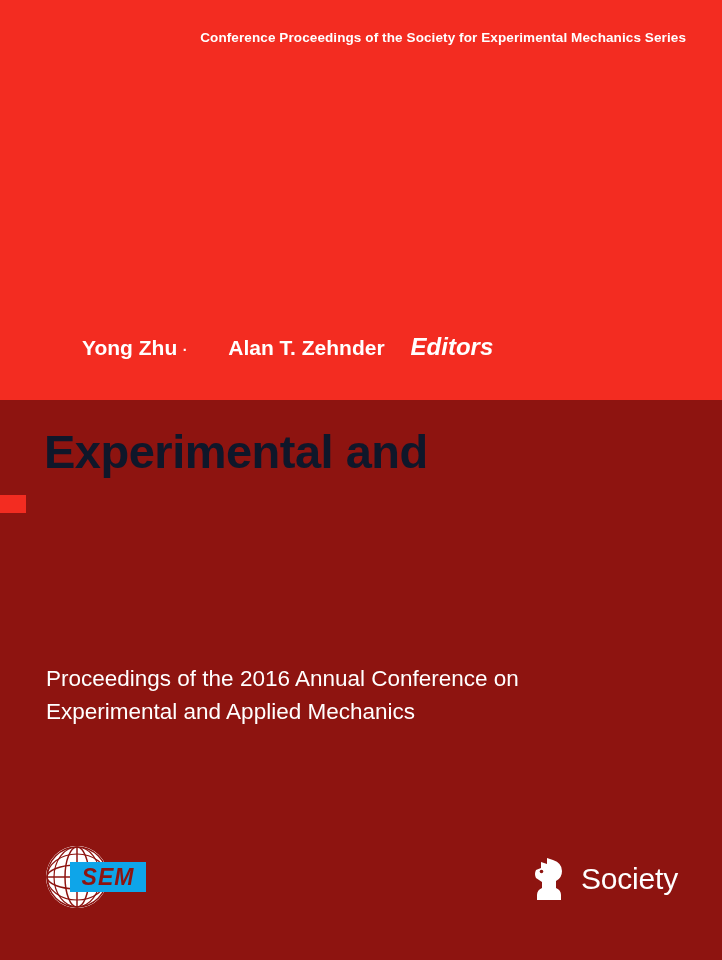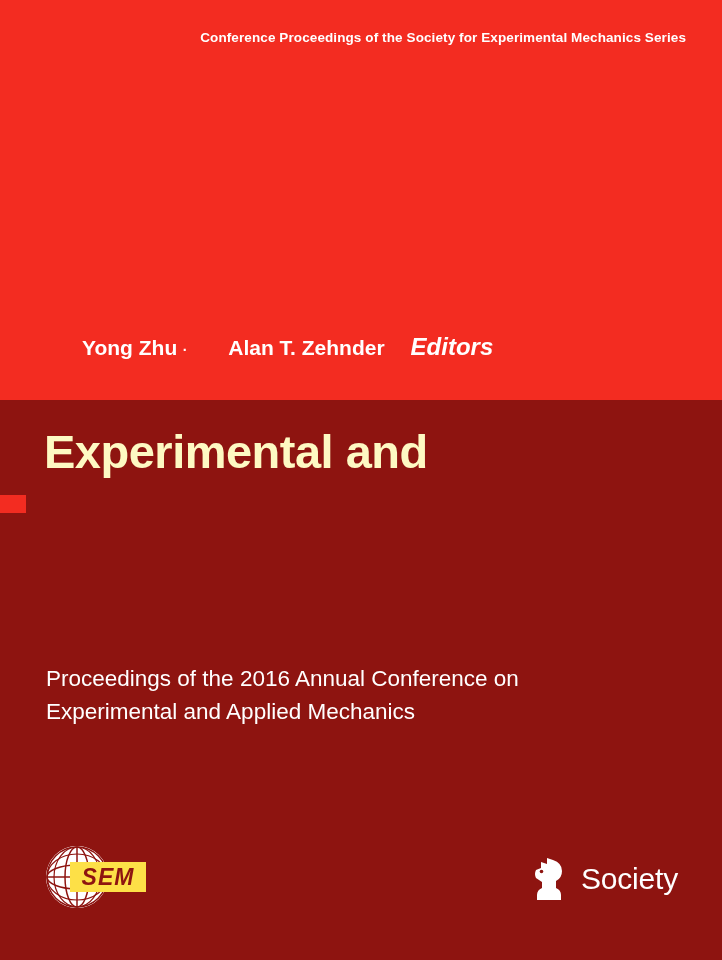--- a/index.html
+++ b/index.html
@@ -104,21 +104,21 @@
     font-style: italic;
     font-weight: bold;
     padding-left: 26px;
     font-size: 24px;
   }
   .title {
     position: absolute;
     left: 44px;
     top: 424px;
     width: 620px;
-    color: #fef9c3;
+    color: #0f172a;
     font-size: 47px;
     font-weight: bold;
     line-height: 55px;
     letter-spacing: -0.5px;
   }
   .subtitle {
     position: absolute;
     left: 46px;
     top: 662px;
     width: 600px;
@@ -146,21 +146,21 @@
   }
   .sem-logo .globe svg {
     display: block;
   }
   .sem-logo .sem-text {
     position: absolute;
     left: 24px;
     top: 16px;
     width: 76px;
     height: 30px;
-    background: #fde047;
+    background: #0ea5e9;
     color: #8e1410;
     font-size: 23px;
     font-weight: bold;
     font-style: italic;
     letter-spacing: 1px;
     text-align: center;
     line-height: 30px;
   }
   
   .springer {

